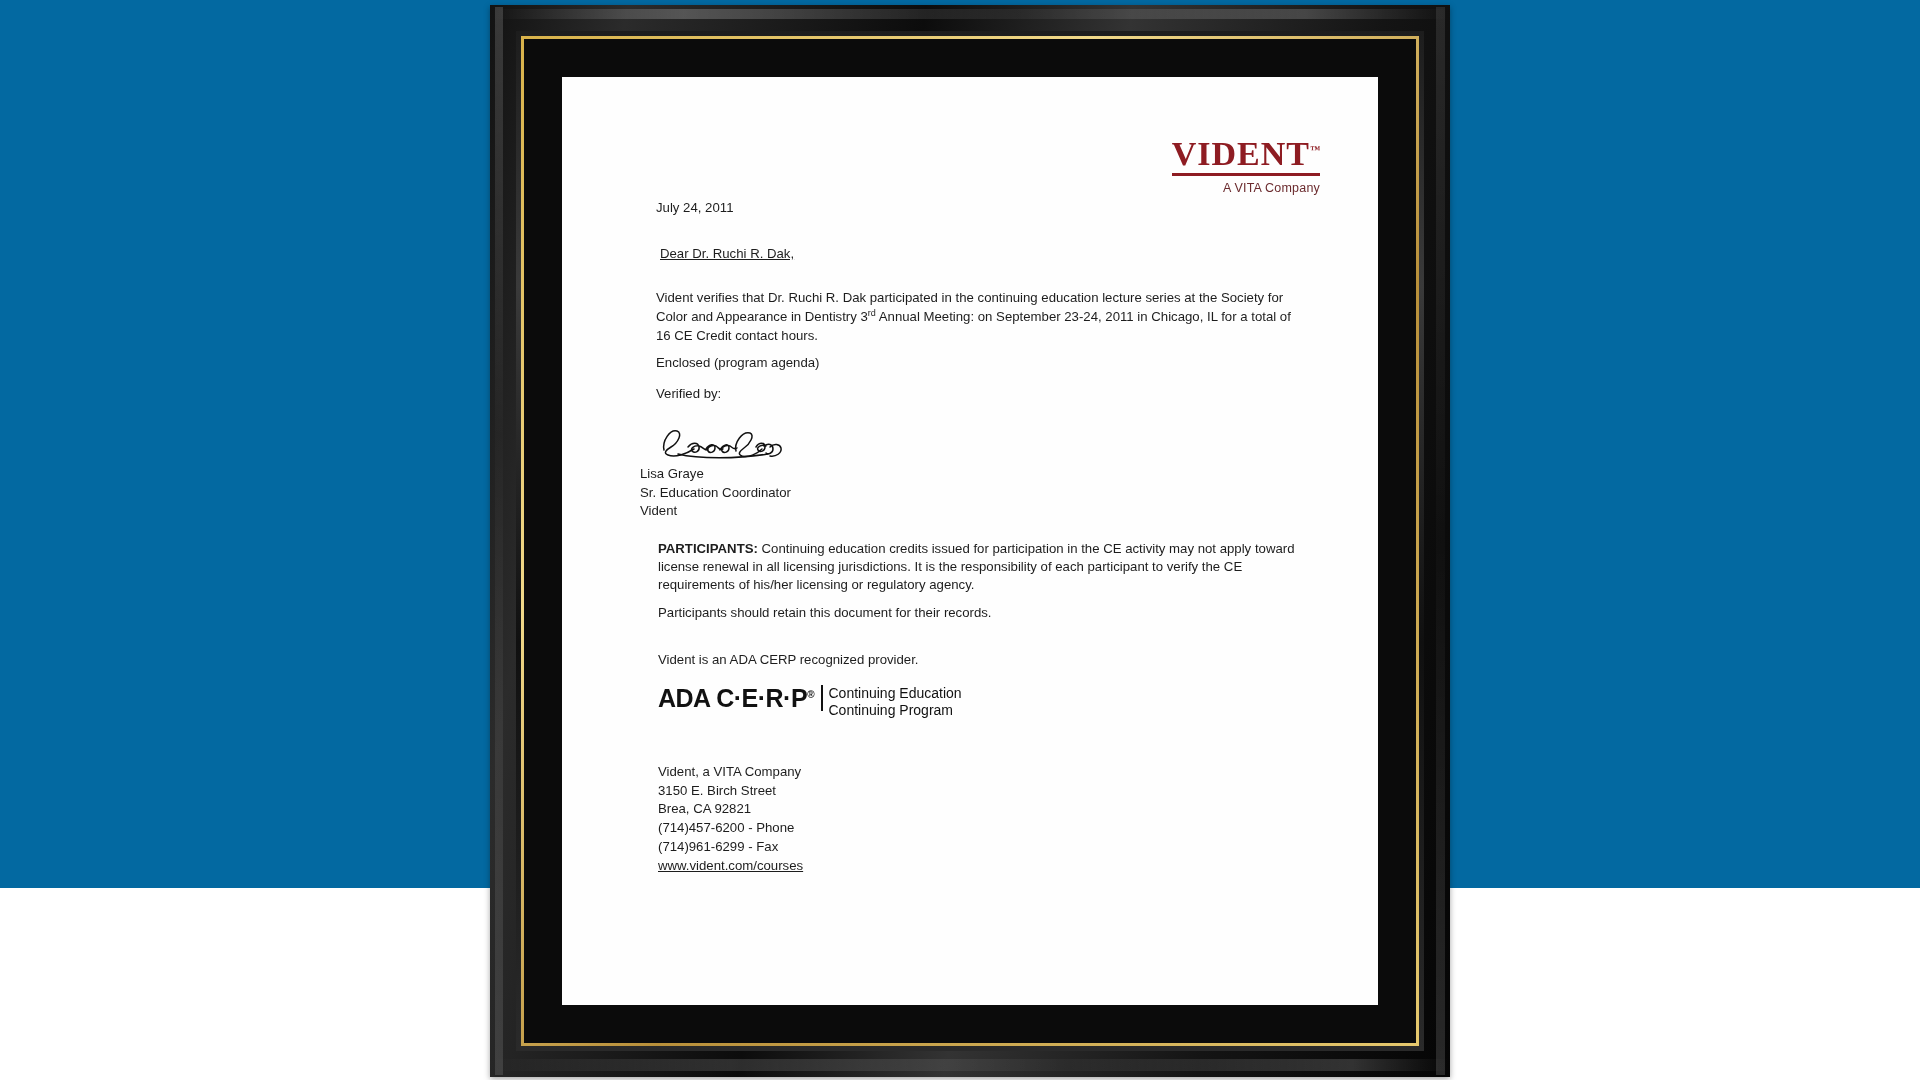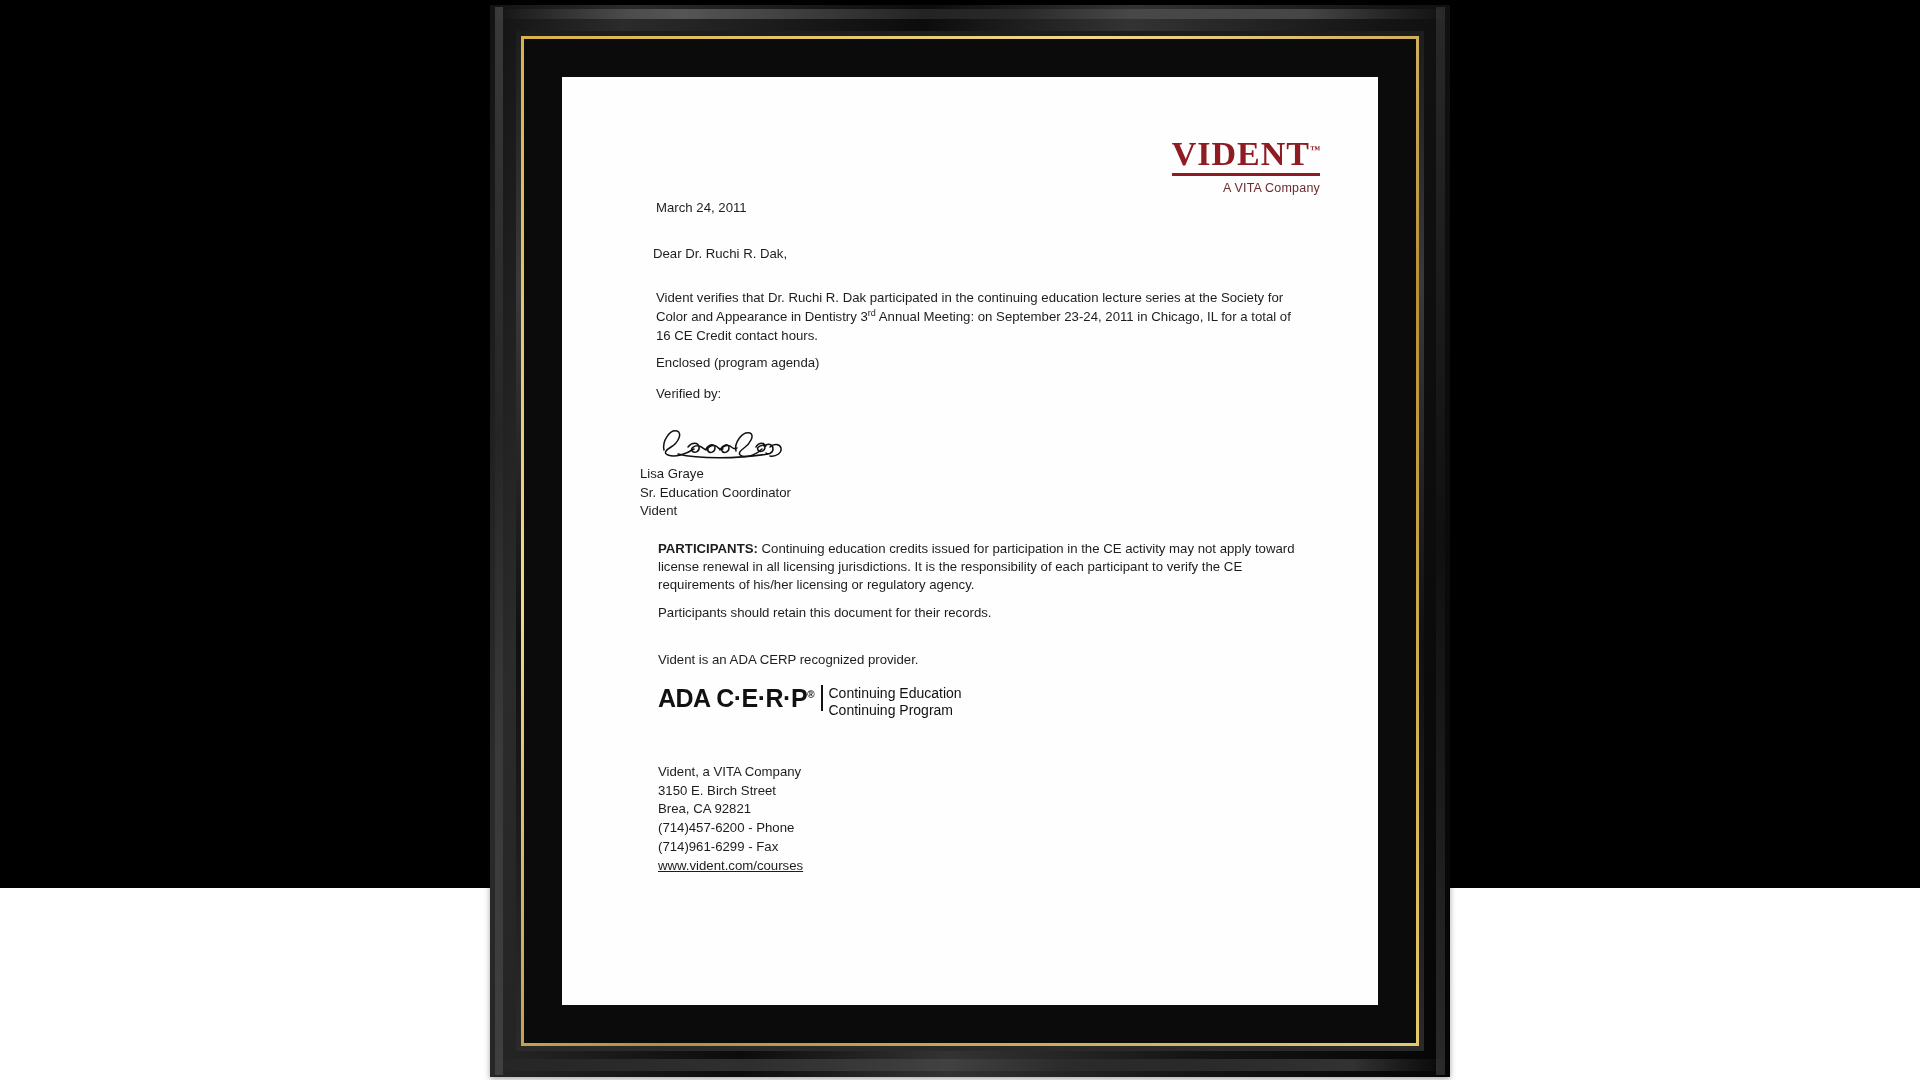--- a/index.html
+++ b/index.html
@@ -9,21 +9,21 @@
     height: 1080px;
     background: #ffffff;
     overflow: hidden;
     font-family: "Liberation Sans", sans-serif;
   }
 
   #page {
     position: relative;
     width: 1920px;
     height: 888px;
-    background: #000000;
+    background: #0369a1;
   }
 
   
   .frame-outer {
     position: absolute;
     left: 490px;
     top: 5px;
     width: 960px;
     height: 1072px;
     background:
@@ -135,21 +135,21 @@
   }
 
   
   .tx {
     position: absolute;
     color: #1d1d1d;
     font-size: 13.2px;
     line-height: 1.38;
   }
   .date      { left: 94px;  top: 122px; }
-  .salutation{ left: 91px;  top: 168px; }
+  .salutation{ left: 98px;  top: 168px; text-decoration: underline; }
   .para1     { left: 94px;  top: 212px; width: 640px; }
   .enclosed  { left: 94px;  top: 277px; }
   .verified  { left: 94px;  top: 308px; }
   .signame   { left: 78px;  top: 388px; line-height: 1.42; }
   .participants { left: 96px; top: 463px; width: 660px; }
   .retain    { left: 96px;  top: 527px; }
   .adaline   { left: 96px;  top: 574px; }
   .footer    { left: 96px;  top: 686px; line-height: 1.42; }
 
   .sup { font-size: 9px; vertical-align: super; }
@@ -220,21 +220,21 @@
 
           <div class="letter">
             <div class="letter-body">
 
               <div class="logo-block">
                 <div class="logo-word"><span>VIDENT</span><span class="tm">™</span></div>
                 <div class="logo-rule"></div>
                 <div class="logo-sub">A VITA Company</div>
               </div>
 
-              <div class="tx date">March 24, 2011</div>
+              <div class="tx date">July 24, 2011</div>
 
               <div class="tx salutation">Dear Dr. Ruchi R. Dak,</div>
 
               <div class="tx para1"><span>Vident verifies that Dr. Ruchi R. Dak participated in the continuing education lecture series at the Society for Color and Appearance in Dentistry 3</span><span class="sup">rd</span><span> Annual Meeting: on September 23-24, 2011 in Chicago, IL for a total of 16 CE Credit contact hours.</span></div>
 
               <div class="tx enclosed">Enclosed (program agenda)</div>
 
               <div class="tx verified">Verified by:</div>
 
               <div class="signature">

